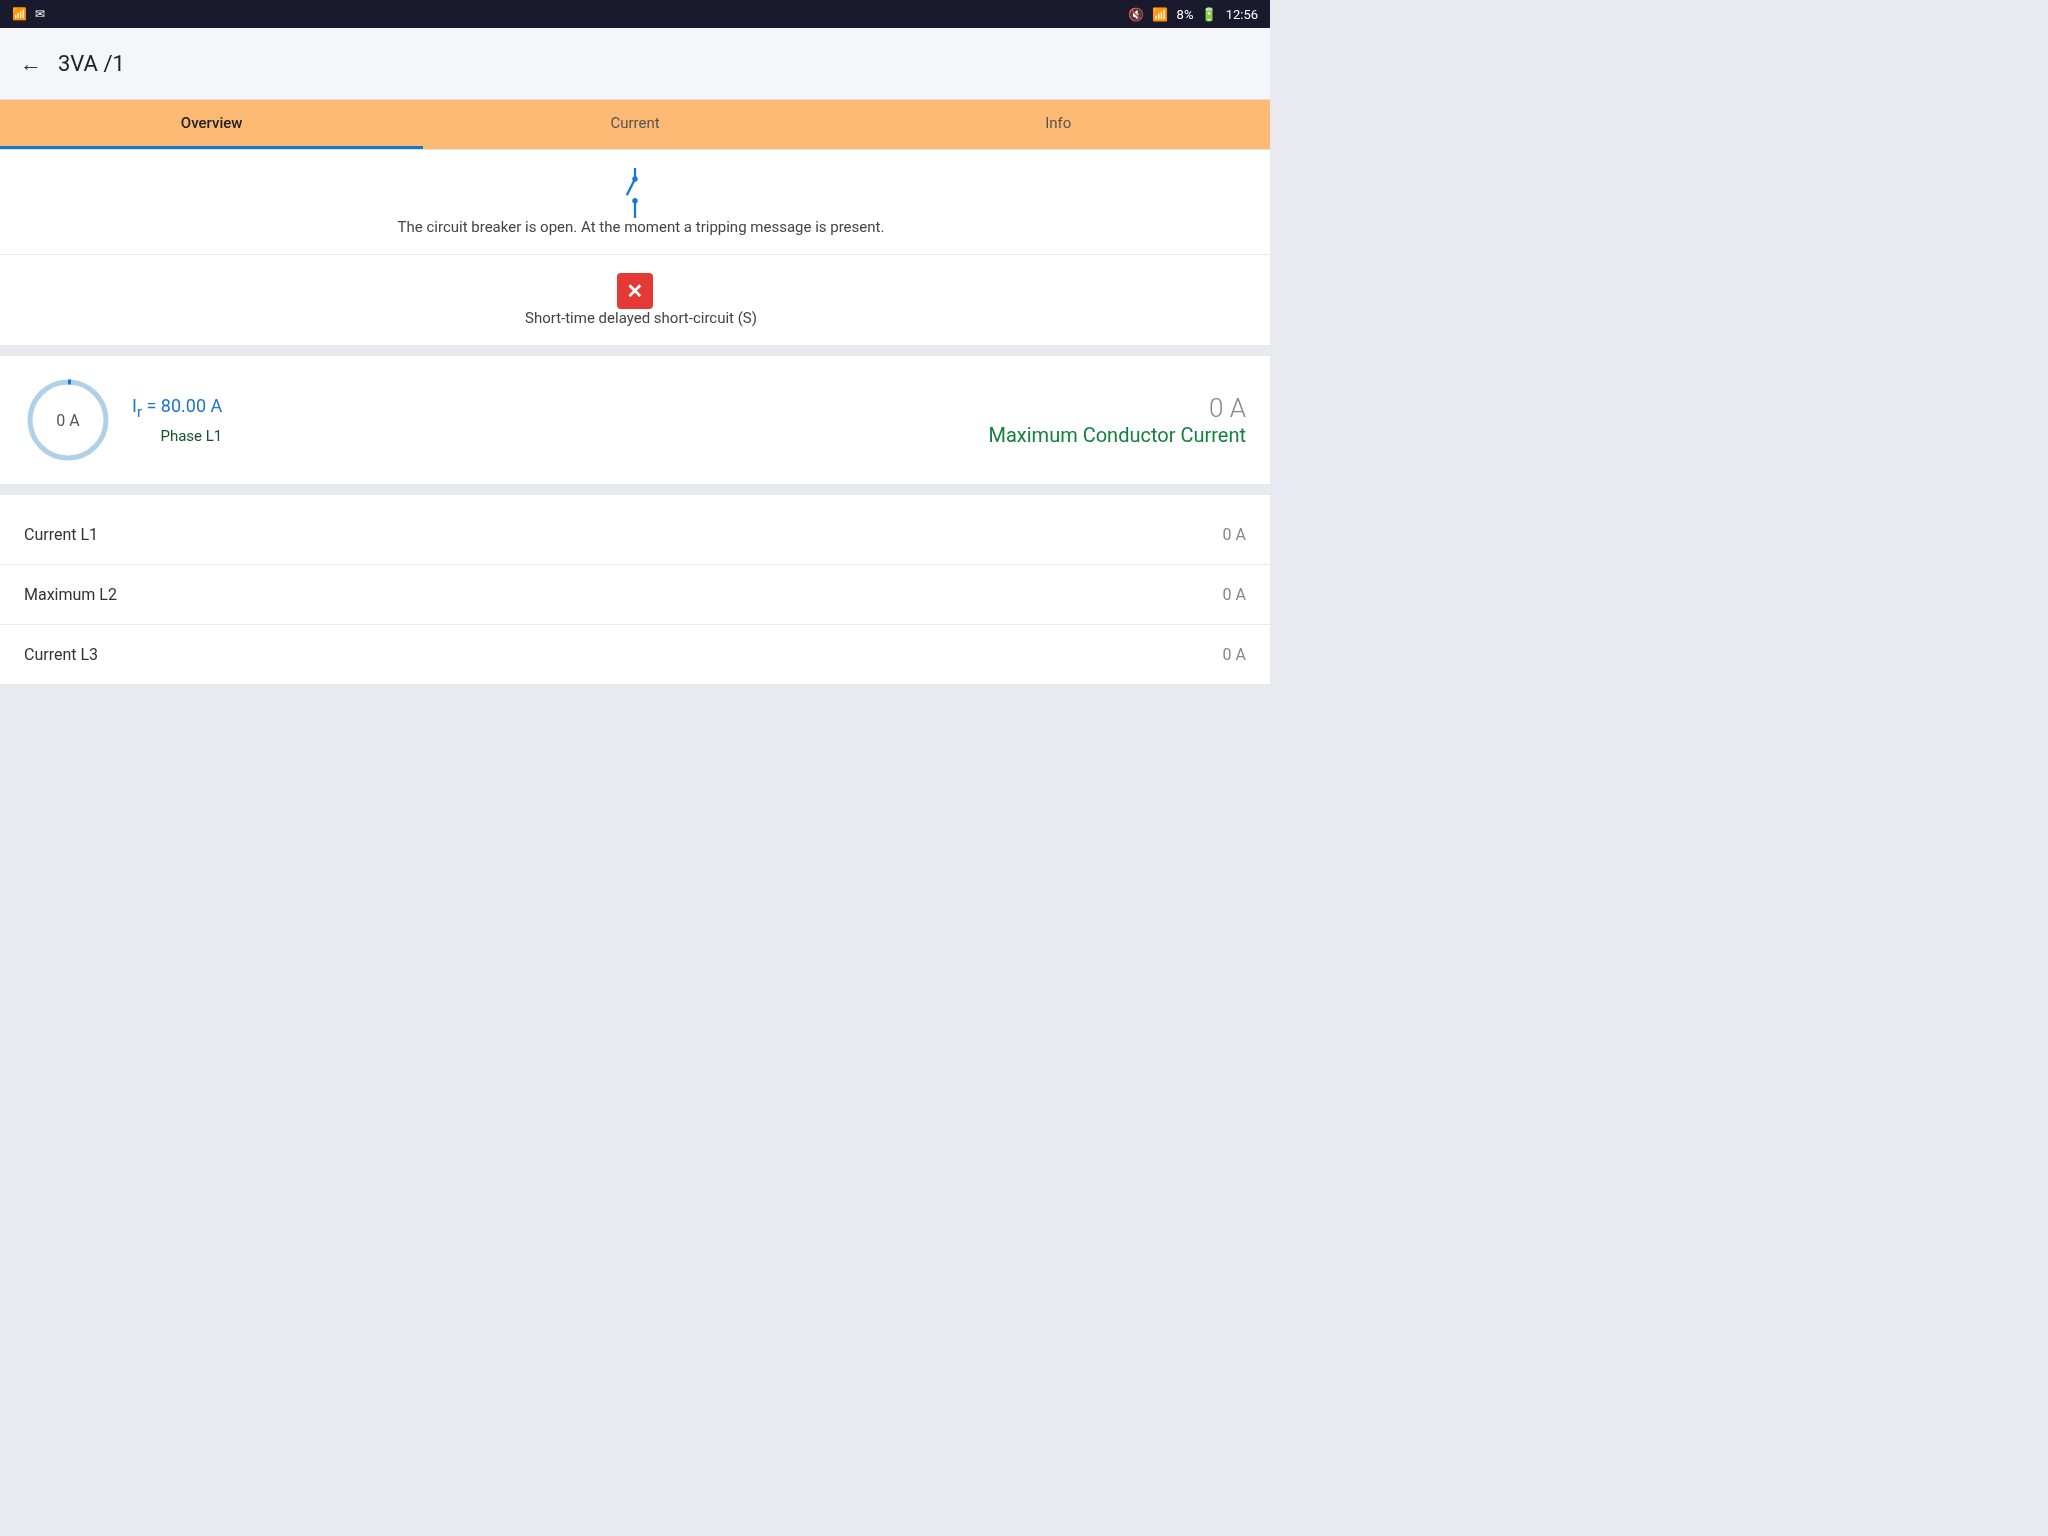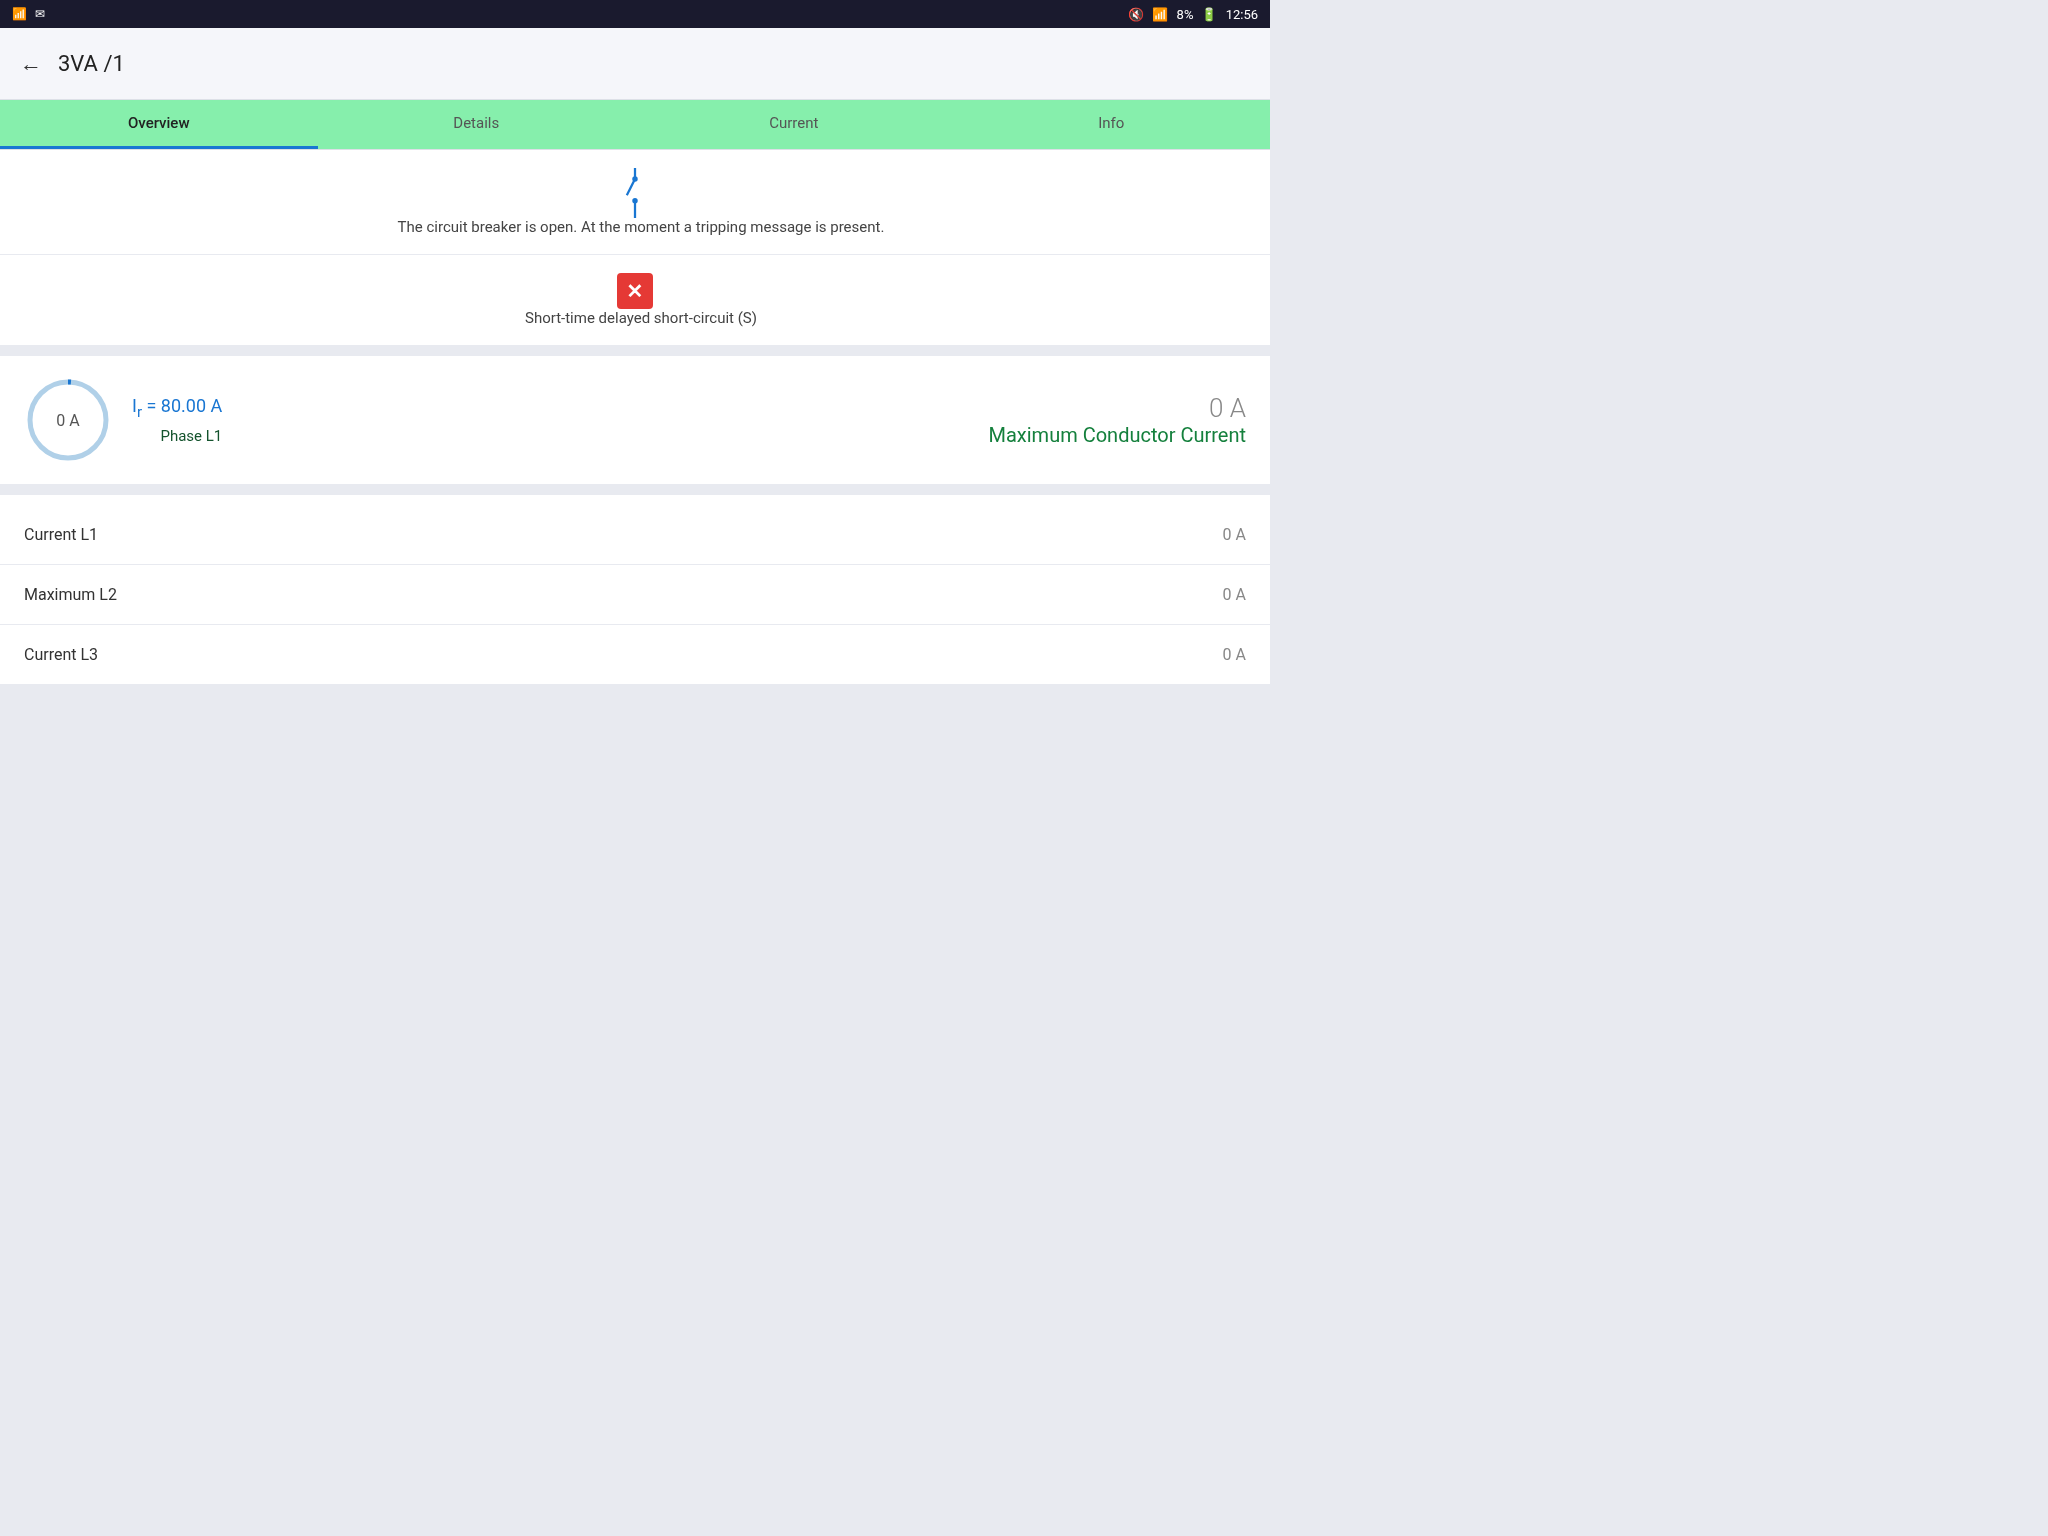--- a/index.html
+++ b/index.html
@@ -44,21 +44,21 @@
     }
     .header-title {
       font-size: 22px;
       font-weight: 400;
       color: #222;
     }
 
     
     .tabs {
       display: flex;
-      background: #86efac;
+      background: #fdba74;
       border-bottom: 1px solid #dde0e7;
     }
     .tab {
       flex: 1;
       text-align: center;
       padding: 14px 0;
       font-size: 15px;
       color: #555;
       cursor: pointer;
       position: relative;
@@ -232,23 +232,20 @@
 <div class="header">
   <span class="back-btn">←</span>
   <span class="header-title">3VA /1</span>
 </div>
 
 <div class="tabs">
   <div class="tab active">
     <span>Overview</span>
   </div>
   <div class="tab">
-    <span>Details</span>
-  </div>
-  <div class="tab">
     <span>Current</span>
   </div>
   <div class="tab">
     <span>Info</span>
   </div>
 </div>
 
 <div class="content">
 
   <div class="alert-row">

